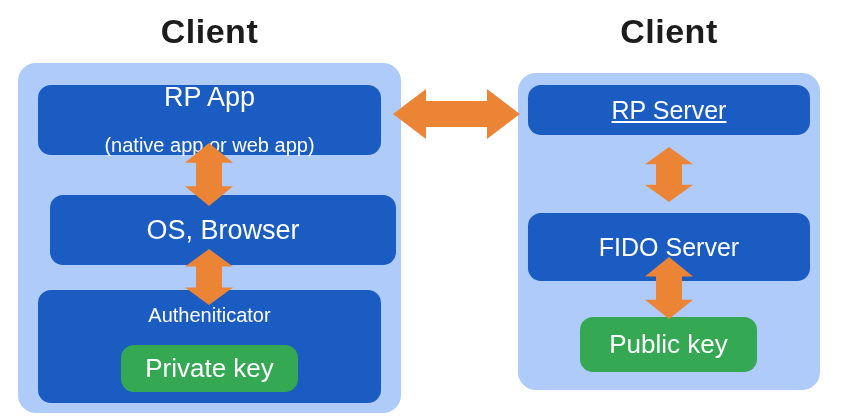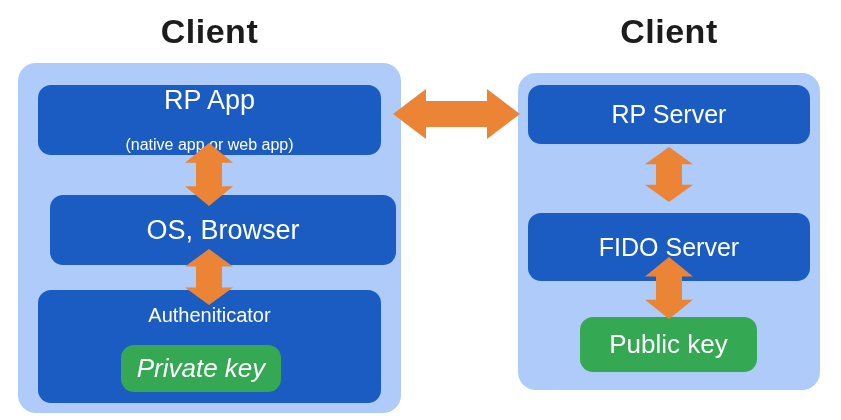--- a/index.html
+++ b/index.html
@@ -40,46 +40,46 @@
     background: var(--box-bg, #1B5CC2);
     border-radius: 13px;
     color: var(--box-text, #ffffff);
     display: flex;
     flex-direction: column;
     align-items: center;
     justify-content: center;
     text-align: center;
   }
   .box .main-label   { font-size: 27px; font-weight: 500; line-height: 1.05; }
-  .box .sub-label    { font-size: 16px; font-weight: 400; margin-top: 2px; }
+  .box .sub-label    { font-size: 20px; font-weight: 400; margin-top: 2px; }
   .box .small-label  { font-size: 20px; font-weight: 500; }
 
   
   .box.rp-app        { left: 20px; top: 22px;  width: 343px; height: 70px; gap: 20px; }
   .box.os-browser    { left: 32px; top: 132px; width: 346px; height: 70px; }
   .box.authenticator { left: 20px; top: 227px; width: 343px; height: 113px;
                        justify-content: flex-start; padding-top: 14px; box-sizing: border-box; }
 
   
-  .box.rp-server   { left: 10px; top: 12px;  width: 282px; height: 59px; font-size: 25px; }
+  .box.rp-server   { left: 10px; top: 12px;  width: 282px; height: 50px; font-size: 25px; text-decoration: underline; }
   .box.fido-server { left: 10px; top: 140px; width: 282px; height: 68px; font-size: 25px; }
   .box.rp-server .main-label, .box.fido-server .main-label { font-size: 25px; }
 
   .key-box {
     position: absolute;
     background: var(--key-bg, #34A853);
     border-radius: 13px;
     color: #ffffff;
     display: flex;
     align-items: center;
     justify-content: center;
     font-size: 26px;
     font-weight: 500;
   }
-  .key-box.private { left: 83px; top: 55px;  width: 160px; height: 47px; font-style: italic; }
+  .key-box.private { left: 83px; top: 55px;  width: 177px; height: 47px; }
   .key-box.public  { left: 62px; top: 244px; width: 177px; height: 55px; }
 
   .arrow {
     position: absolute;
     z-index: 5;
     line-height: 0;
   }
   .arrow svg { display: block; width: 100%; height: 100%; }
   .arrow polygon { fill: var(--arrow-color, #EC8436); }
 

